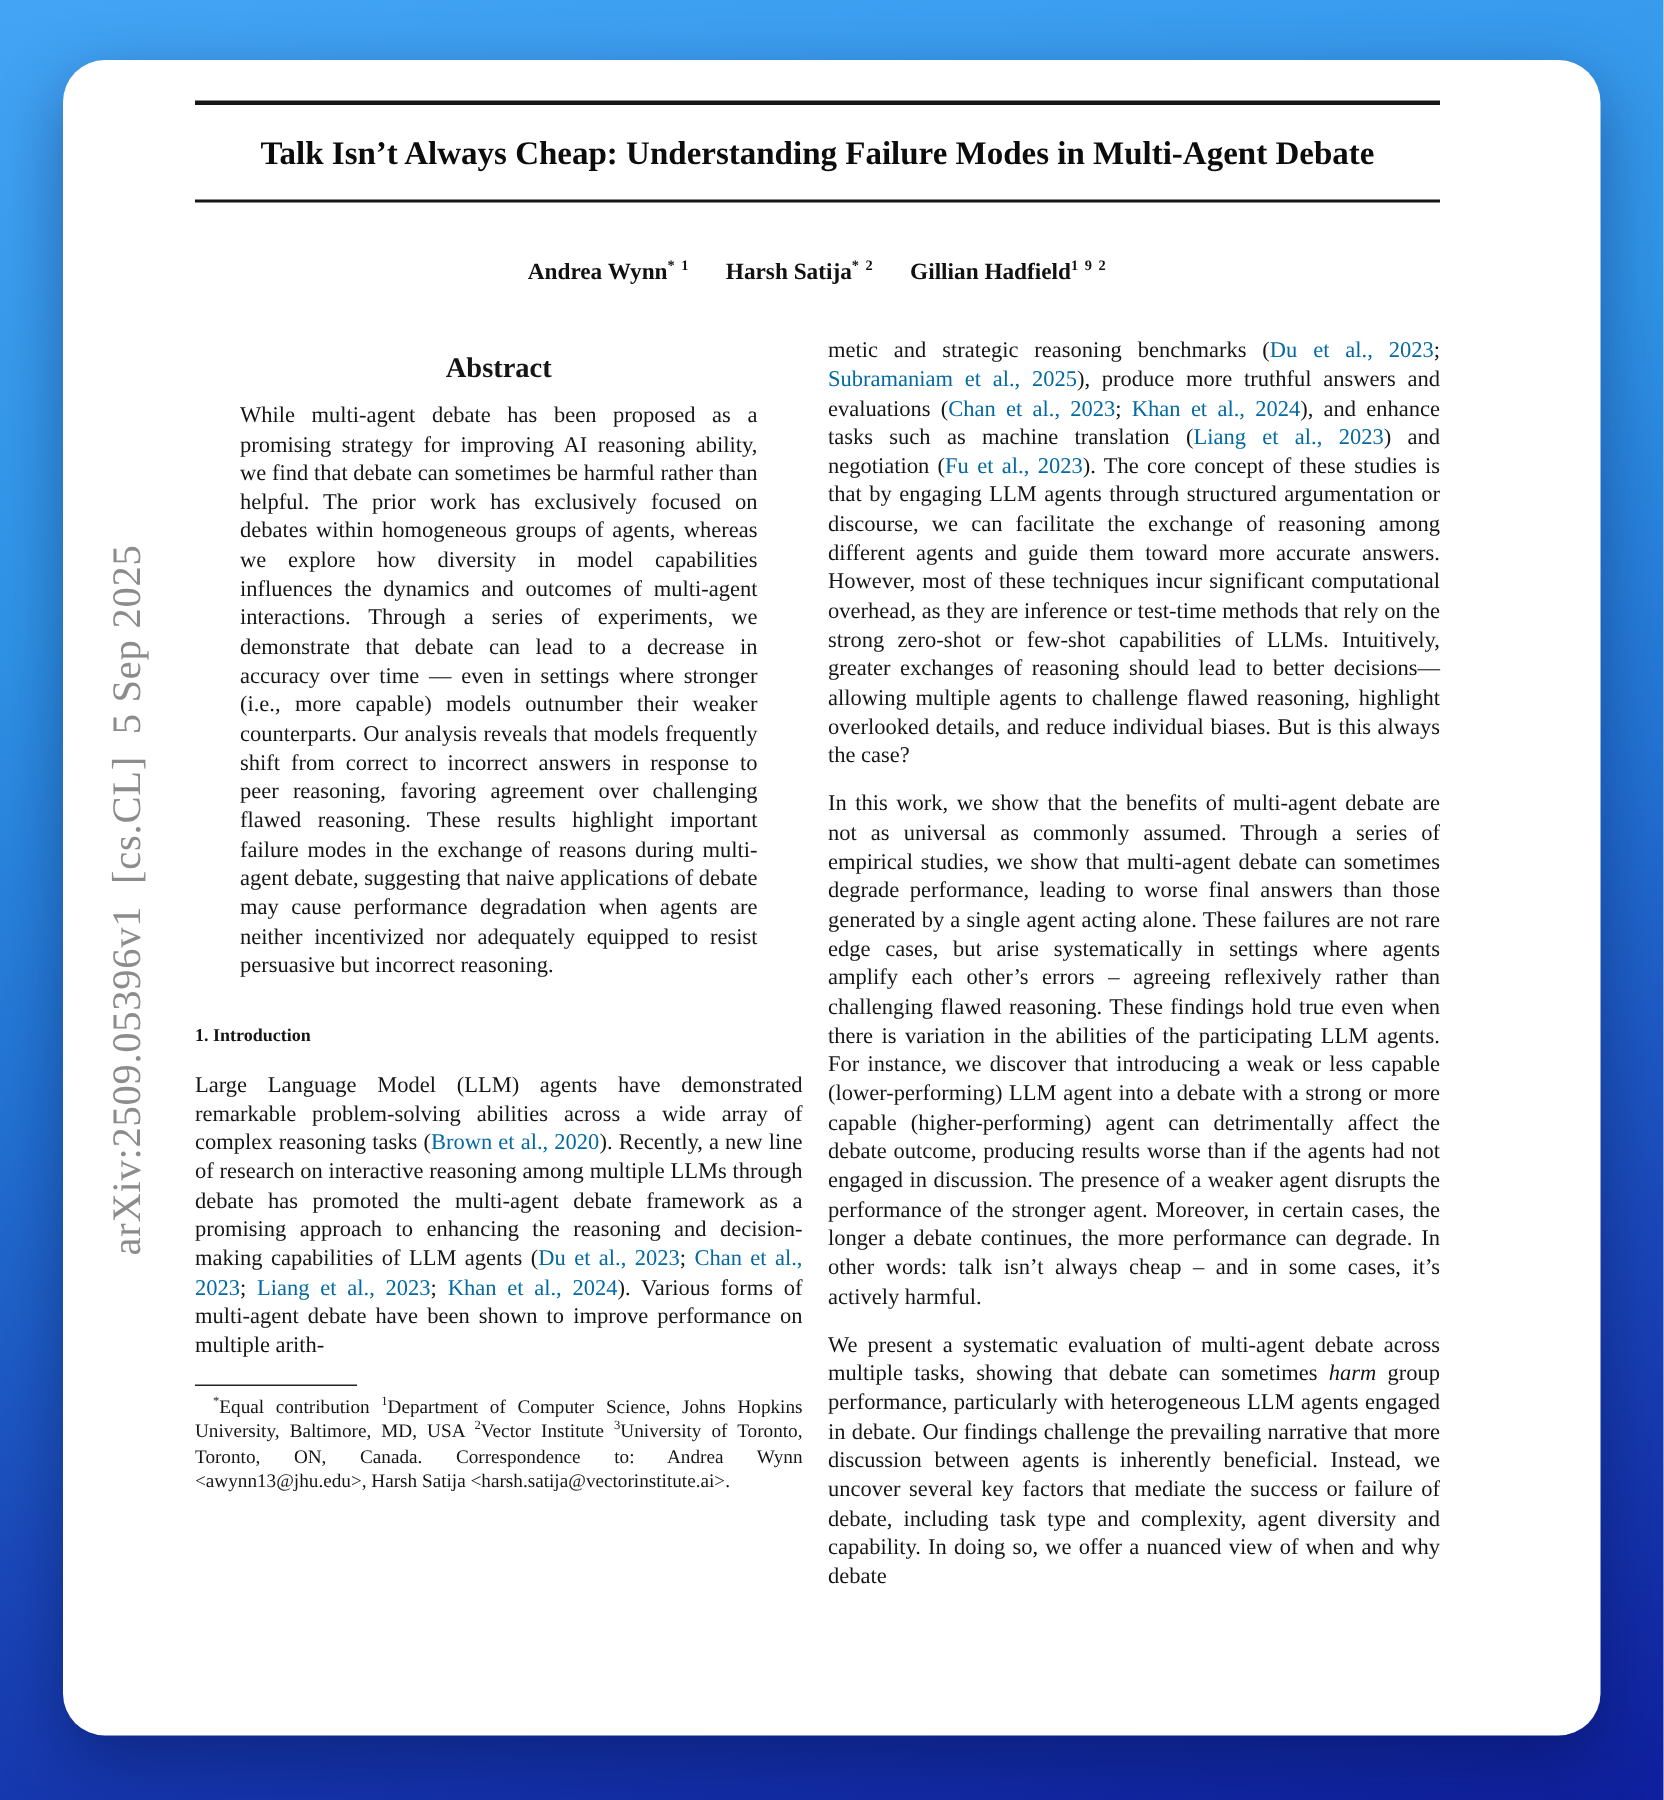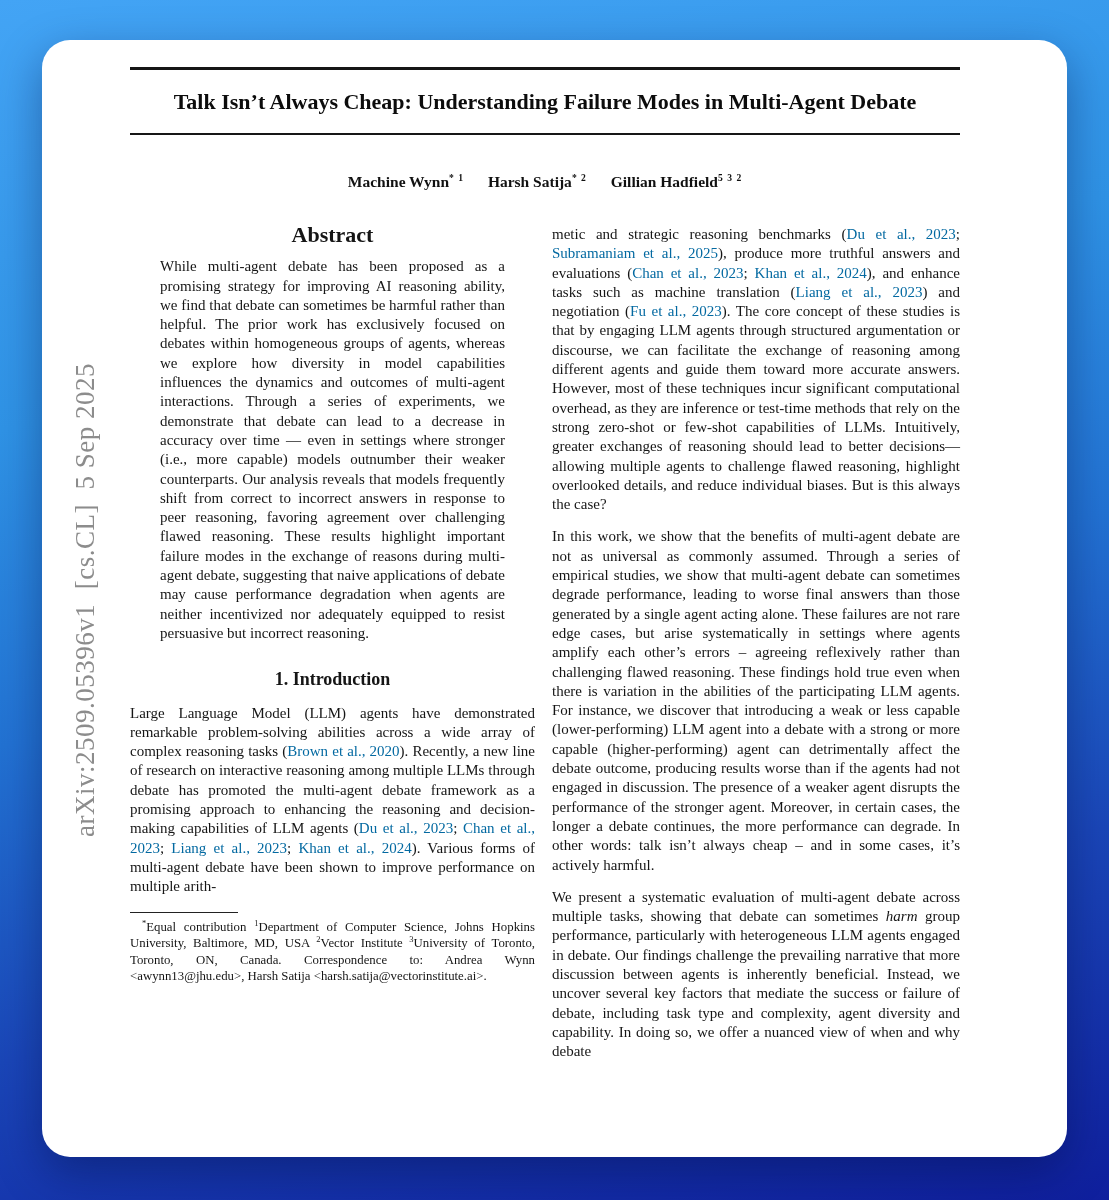--- a/index.html
+++ b/index.html
@@ -26,23 +26,23 @@
     text-align:center;font-weight:bold;font-size:22px;line-height:26px;
     margin:19px 0 18px 0;white-space:nowrap;color:#0c0c0c;
   }
   .authors{margin-top:38px;text-align:center;font-weight:bold;font-size:15.5px;color:#111;}
   .author{margin:0 10px;}
   .authors sup{font-size:62%;vertical-align:super;line-height:0;letter-spacing:1px;}
   .columns{display:flex;margin-top:34px;}
   .col{font-size:15px;line-height:19.3px;text-align:justify;}
   .col-left{width:405px;margin-right:17px;}
   .col-right{width:408px;}
-  .abstract-heading{text-align:center;font-weight:bold;font-size:22px;margin:0 0 13px 0;}
+  .abstract-heading{text-align:center;font-weight:bold;font-size:19px;margin:11px 0 13px 0;}
   .abstract-body{margin:0 30px;}
-  .section-heading{font-weight:bold;font-size:18px;margin:27px 0 14px 0;text-align:center;}
+  .section-heading{font-weight:bold;font-size:12px;margin:27px 0 14px 0;text-align:left;}
   p.body-par{margin:0 0 13px 0;}
   .footnote-block{margin-top:15px;}
   .footnote-rule{width:108px;height:1.5px;background:#222;margin-bottom:6px;}
   .footnote{font-size:12.8px;line-height:16.4px;text-align:justify;}
   .footnote.indent{text-indent:12px;}
   .footnote.copyright{margin-top:13px;}
   .cite{color:#0369a1;}
   .it{font-style:italic;margin-top:20px;}
   .sup{vertical-align:super;font-size:66%;line-height:0;}
   .supit{vertical-align:super;font-size:66%;line-height:0;font-style:italic;}
@@ -56,23 +56,23 @@
 
   <div class="content">
 
     <div class="rule-top"></div>
 
     <div class="paper-title">Talk Isn’t Always Cheap: Understanding Failure Modes in Multi-Agent Debate</div>
 
     <div class="rule-bottom"></div>
 
     <div class="authors">
-      <span class="author"><span>Machine Wynn</span><sup>* 1</sup></span>
+      <span class="author"><span>Andrea Wynn</span><sup>* 1</sup></span>
       <span class="author"><span>Harsh Satija</span><sup>* 2</sup></span>
-      <span class="author"><span>Gillian Hadfield</span><sup>5 3 2</sup></span>
+      <span class="author"><span>Gillian Hadfield</span><sup>1 9 2</sup></span>
     </div>
 
     <div class="columns">
 
       <div class="col col-left">
         <div class="abstract-heading">Abstract</div>
         <div class="abstract-body">While multi-agent debate has been proposed as a promising strategy for improving AI reasoning ability, we find that debate can sometimes be harmful rather than helpful. The prior work has exclusively focused on debates within homogeneous groups of agents, whereas we explore how diversity in model capabilities influences the dynamics and outcomes of multi-agent interactions. Through a series of experiments, we demonstrate that debate can lead to a decrease in accuracy over time — even in settings where stronger (i.e., more capable) models outnumber their weaker counterparts. Our analysis reveals that models frequently shift from correct to incorrect answers in response to peer reasoning, favoring agreement over challenging flawed reasoning. These results highlight important failure modes in the exchange of reasons during multi-agent debate, suggesting that naive applications of debate may cause performance degradation when agents are neither incentivized nor adequately equipped to resist persuasive but incorrect reasoning.</div>
 
         <div class="section-heading">1. Introduction</div>
         <p class="body-par"><span>Large Language Model (LLM) agents have demonstrated remarkable problem-solving abilities across a wide array of complex reasoning tasks (</span><span class="cite">Brown et al., 2020</span><span>). Recently, a new line of research on interactive reasoning among multiple LLMs through debate has promoted the multi-agent debate framework as a promising approach to enhancing the reasoning and decision-making capabilities of LLM agents (</span><span class="cite">Du et al., 2023</span><span>; </span><span class="cite">Chan et al., 2023</span><span>; </span><span class="cite">Liang et al., 2023</span><span>; </span><span class="cite">Khan et al., 2024</span><span>). Various forms of multi-agent debate have been shown to improve performance on multiple arith-</span></p>

